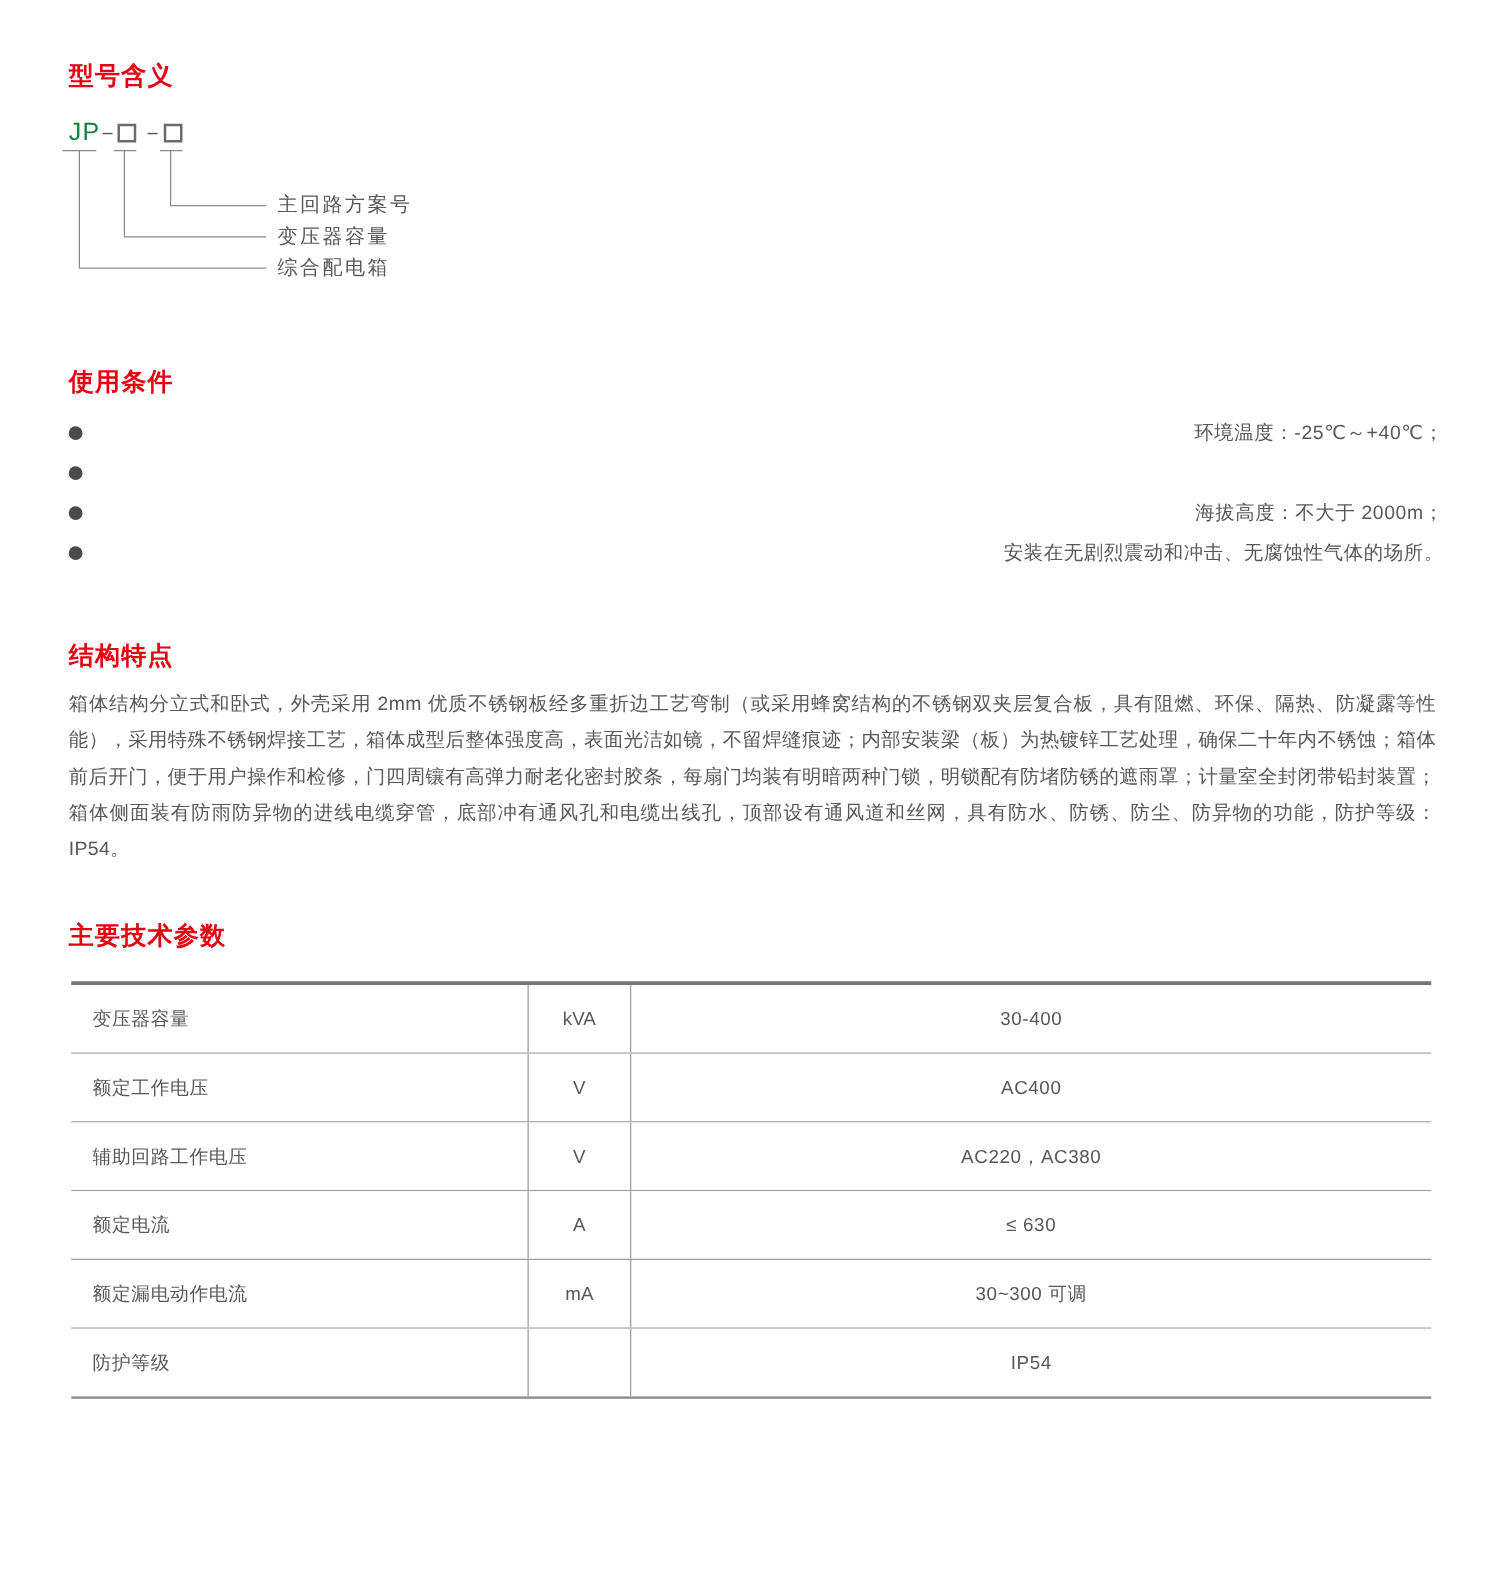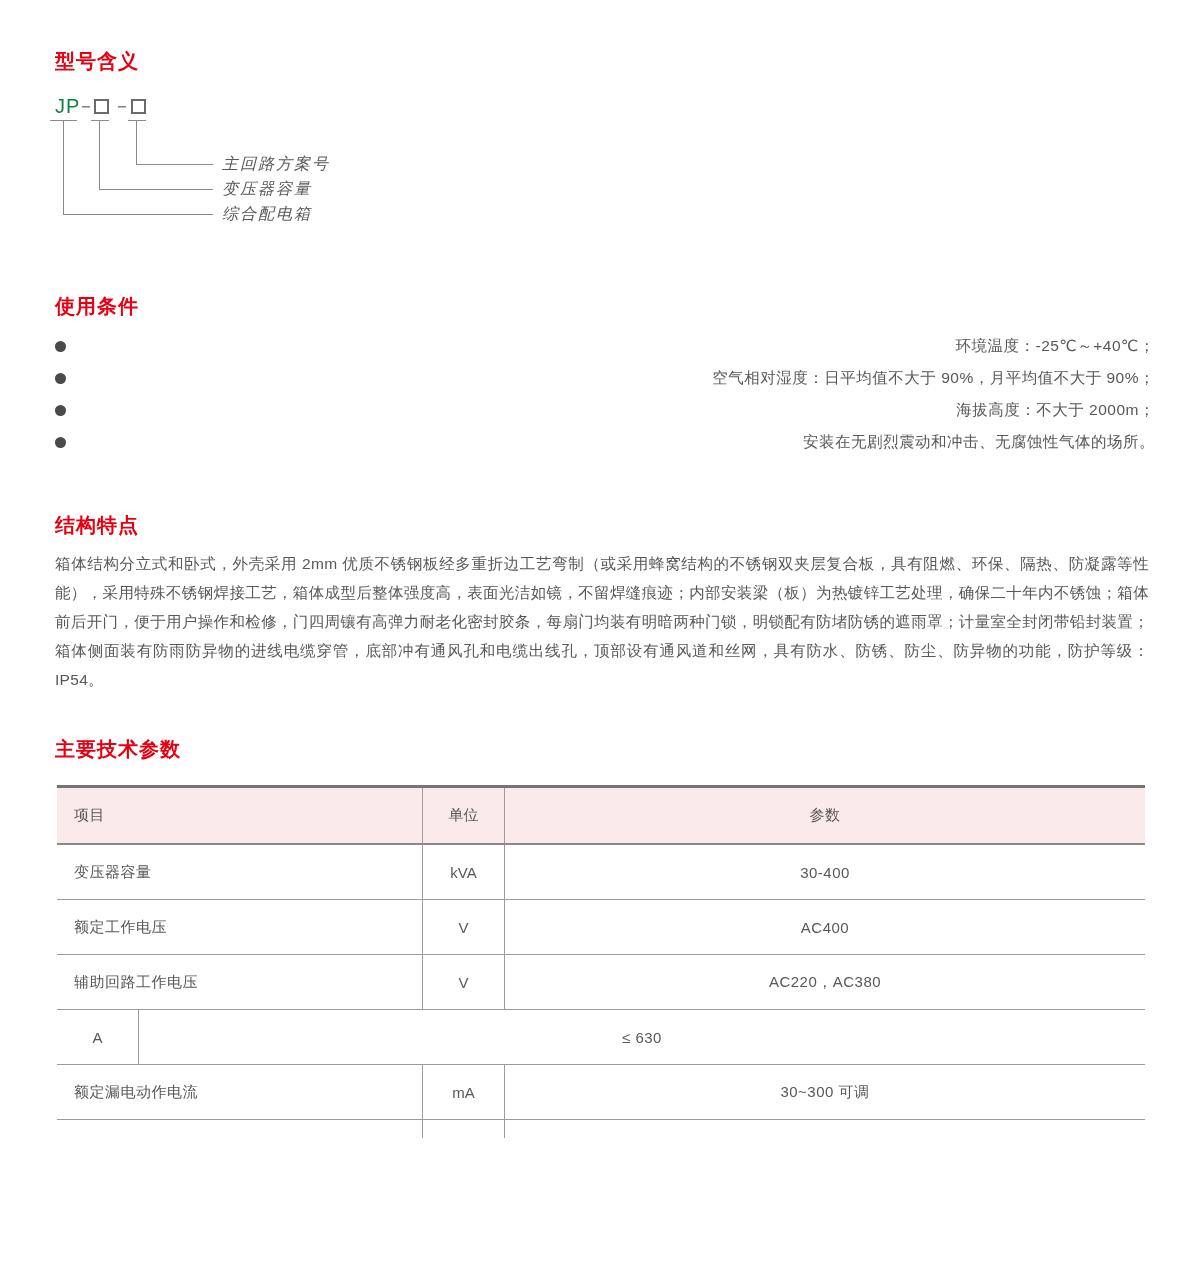--- a/index.html
+++ b/index.html
@@ -40,21 +40,21 @@
   .tick-1  { left: 41px; width: 18px; }
   .tick-2  { left: 78px; width: 18px; }
   .vline { position: absolute; width: 1px; background: #8a8a8a; top: 25px; }
   .v-jp { left: 13px; height: 94px; }
   .v-1  { left: 49px; height: 69px; }
   .v-2  { left: 86px; height: 44px; }
   .hline { position: absolute; height: 1px; background: #8a8a8a; }
   .h-2  { top: 69px;  left: 86px; width: 77px; }
   .h-1  { top: 94px;  left: 49px; width: 114px; }
   .h-jp { top: 119px; left: 13px; width: 150px; }
-  .dlabel { position: absolute; left: 172px; font-size: 16px; color: #595757; white-space: nowrap; letter-spacing: 2px; font-style: italic; }
+  .dlabel { position: absolute; left: 172px; font-size: 16px; color: #595757; white-space: nowrap; letter-spacing: 2px; }
   .dl-2  { top: 59px; }
   .dl-1  { top: 84px; }
   .dl-jp { top: 109px; }
 
   
   .cond-list { position: absolute; left: 55px; top: 336px; width: 1100px; }
   .cond-item { display: flex; align-items: center; height: 20px; margin-bottom: 12px; font-size: 15.5px; letter-spacing: 0.5px; justify-content: space-between; }
   .bullet { width: 11px; height: 11px; border-radius: 50%; background: #4a4a4a; margin-right: 11px; flex: none; }
 
   
@@ -117,59 +117,54 @@
 
   <div class="sec-heading" id="h-cond">使用条件</div>
 
   <div class="cond-list">
     <div class="cond-item">
       <span class="bullet"></span>
       <span>环境温度：-25℃～+40℃；</span>
     </div>
     <div class="cond-item">
       <span class="bullet"></span>
-      <span>空气相对湿度：日平均值不大于 90%，月平均值不大于 90%；</span>
     </div>
     <div class="cond-item">
       <span class="bullet"></span>
       <span>海拔高度：不大于 2000m；</span>
     </div>
     <div class="cond-item">
       <span class="bullet"></span>
       <span>安装在无剧烈震动和冲击、无腐蚀性气体的场所。</span>
     </div>
   </div>
 
   <div class="sec-heading" id="h-feat">结构特点</div>
   <div class="feature-para">箱体结构分立式和卧式，外壳采用 2mm 优质不锈钢板经多重折边工艺弯制（或采用蜂窝结构的不锈钢双夹层复合板，具有阻燃、环保、隔热、防凝露等性能），采用特殊不锈钢焊接工艺，箱体成型后整体强度高，表面光洁如镜，不留焊缝痕迹；内部安装梁（板）为热镀锌工艺处理，确保二十年内不锈蚀；箱体前后开门，便于用户操作和检修，门四周镶有高弹力耐老化密封胶条，每扇门均装有明暗两种门锁，明锁配有防堵防锈的遮雨罩；计量室全封闭带铅封装置；箱体侧面装有防雨防异物的进线电缆穿管，底部冲有通风孔和电缆出线孔，顶部设有通风道和丝网，具有防水、防锈、防尘、防异物的功能，防护等级：IP54。</div>
 
   <div class="sec-heading" id="h-spec">主要技术参数</div>
 
   <div class="spec-table">
-    <div class="t-row t-header">
-      <div class="c1">项目</div>
-      <div class="c2">单位</div>
-      <div class="c3">参数</div>
-    </div>
     <div class="t-row">
       <div class="c1">变压器容量</div>
       <div class="c2">kVA</div>
       <div class="c3">30-400</div>
     </div>
     <div class="t-row">
       <div class="c1">额定工作电压</div>
       <div class="c2">V</div>
       <div class="c3">AC400</div>
     </div>
     <div class="t-row">
       <div class="c1">辅助回路工作电压</div>
       <div class="c2">V</div>
       <div class="c3">AC220，AC380</div>
     </div>
     <div class="t-row">
+      <div class="c1">额定电流</div>
       <div class="c2">A</div>
       <div class="c3">≤ 630</div>
     </div>
     <div class="t-row">
       <div class="c1">额定漏电动作电流</div>
       <div class="c2">mA</div>
       <div class="c3">30~300 可调</div>
     </div>
     <div class="t-row">
       <div class="c1">防护等级</div>

